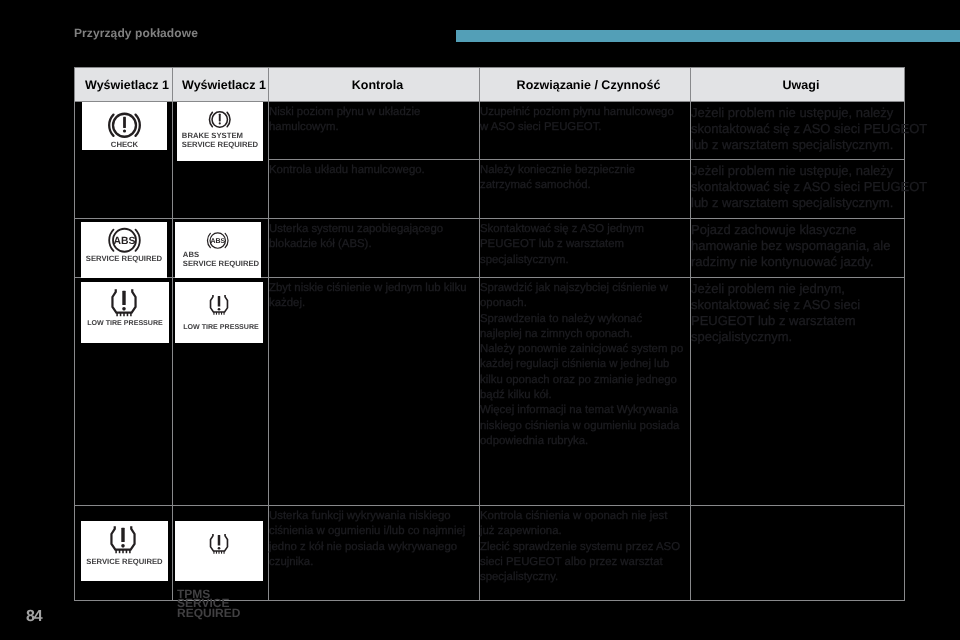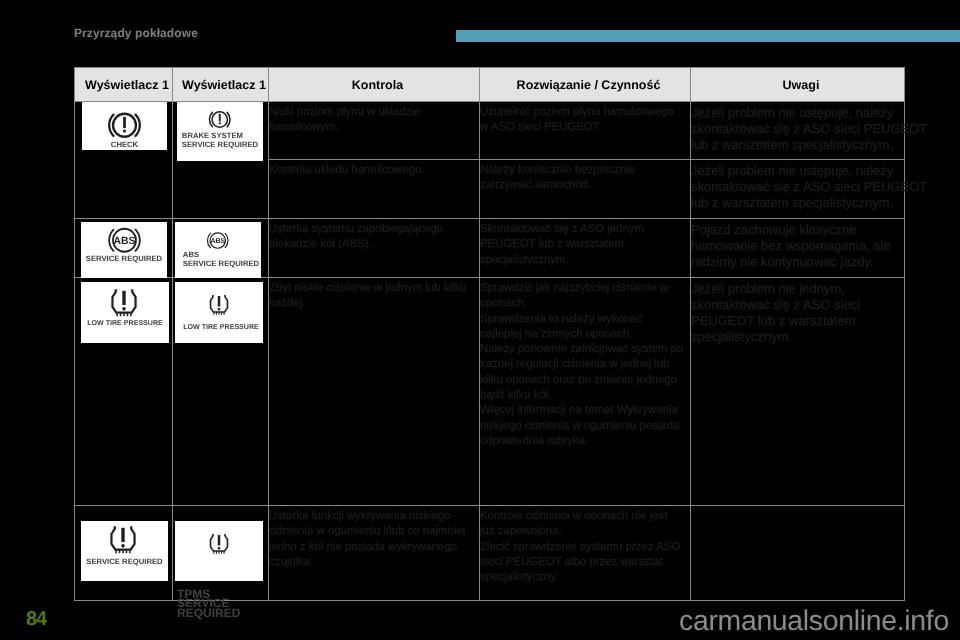--- a/index.html
+++ b/index.html
@@ -72,21 +72,21 @@
   .ib0_0{left:7px;top:0px;width:85px;height:48px;}
   .ib0_1{left:4px;top:0px;width:86px;height:59px;}
   .ib2_0{left:6px;top:3px;width:86px;height:56px;}
   .ib2_1{left:2px;top:3px;width:86px;height:56px;}
   .ib3_0{left:6px;top:4px;width:88px;height:61px;}
   .ib3_1{left:2px;top:4px;width:88px;height:61px;}
   .ib4_0{left:6px;top:15px;width:87px;height:60px;}
   .ib4_1{left:2px;top:15px;width:88px;height:60px;}
 
   
-  .pageno{position:absolute;left:26px;top:608px;font-size:20px;font-weight:bold;color:#4d7c0f;letter-spacing:-1.2px;}
+  .pageno{position:absolute;left:26px;top:608px;font-size:16px;font-weight:bold;color:#a3a3a3;letter-spacing:-1.2px;}
   .watermark{position:absolute;left:679px;top:605px;font-size:28.4px;color:#8c8c8c;letter-spacing:-0.3px;}
 </style>
 </head>
 <body>
 
 <div class="page">
   <div class="chapter-title">Przyrządy pokładowe</div>
   <div class="top-rule"></div>
   <table class="tbl">
     <colgroup>
@@ -318,14 +318,13 @@
           </td>
           <td class="txt">
             <p>Kontrola ciśnienia w oponach nie jest już zapewniona.</p>
             <p>Zlecić sprawdzenie systemu przez ASO sieci PEUGEOT albo przez warsztat specjalistyczny.</p>
           </td>
           <td class="txt notes"></td>
         </tr>
       </tbody>
   </table>
   <div class="pageno">84</div>
-  <div class="watermark">carmanualsonline.info</div>
 </div>
 
 </body></html>

